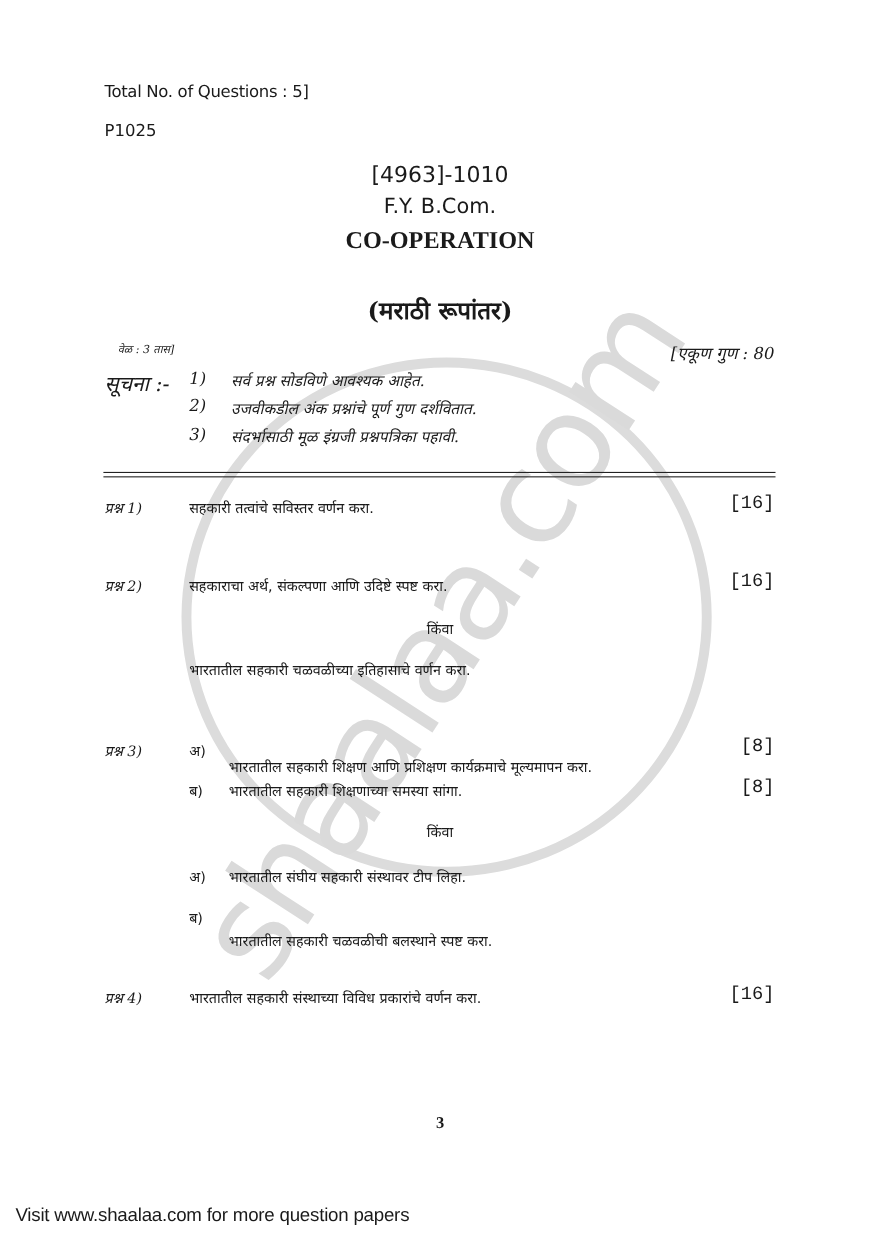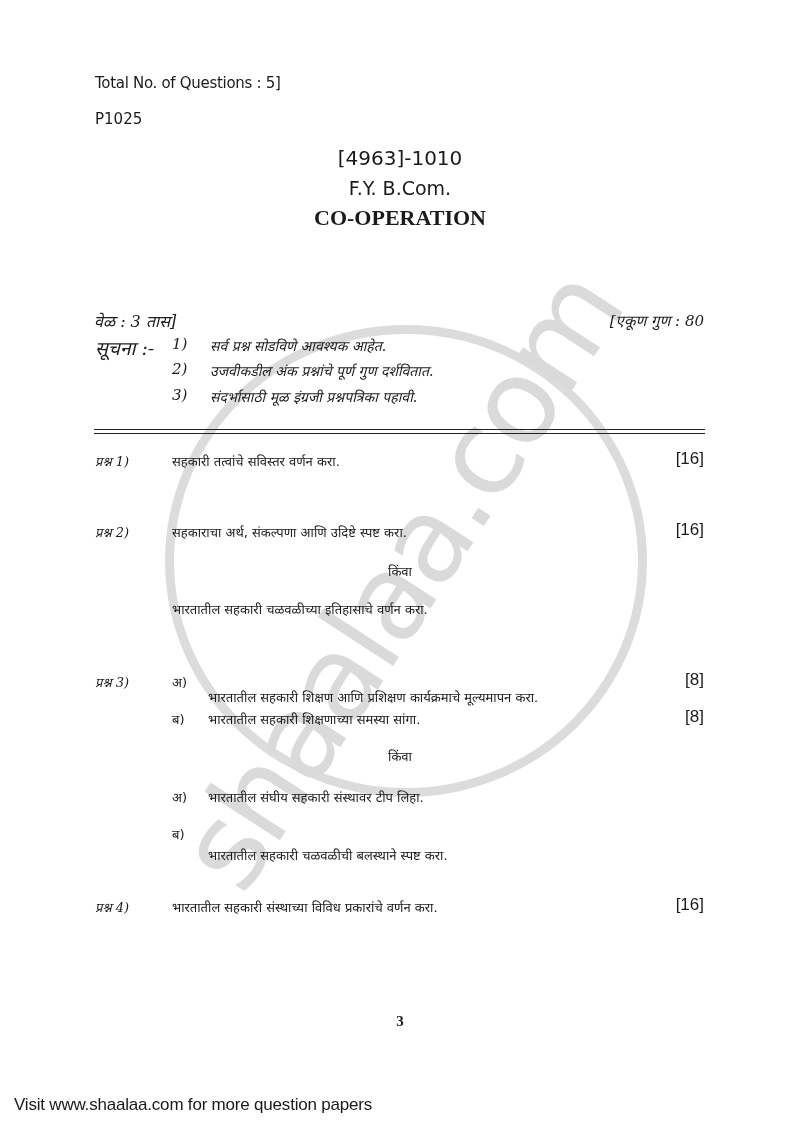--- a/index.html
+++ b/index.html
@@ -13,35 +13,35 @@
     .paper-code { left: 95px; top: 110px; font-size: 15px; font-family: "DejaVu Sans", sans-serif; }
 
     .center { left: 0; width: 800px; text-align: center; }
     .seat-code { top: 146px; font-size: 20px; font-family: "DejaVu Sans", sans-serif; }
     .course { top: 177px; font-size: 19px; font-family: "DejaVu Sans", sans-serif; }
     .subject { top: 205px; font-size: 22px; font-weight: bold; font-family: "Liberation Serif", serif; }
     .pattern { top: 237px; font-size: 18px; font-weight: bold; font-family: "Liberation Serif", serif; }
     .translation { top: 266px; font-size: 22px; font-weight: bold; font-family: "DejaVu Serif", serif; }
 
     
-    .time { left: 94px; top: 310px; font-size: 16px; font-style: italic; font-family: "DejaVu Serif", serif; }
+    .time { left: 107px; top: 310px; font-size: 10px; font-style: italic; font-family: "DejaVu Serif", serif; }
     .marks { right: 96px; top: 310px; font-size: 15px; font-style: italic; font-family: "DejaVu Serif", serif; }
 
     
     .instr-label { left: 95px; top: 335px; font-size: 19px; font-style: italic; font-family: "DejaVu Serif", serif; }
     .instr-num { left: 172px; font-size: 15px; font-style: italic; font-family: "DejaVu Serif", serif; }
     .instr-text { left: 210px; font-size: 14px; font-style: italic; font-family: "DejaVu Serif", serif; }
 
     
     .rule { left: 94px; width: 611px; height: 0; border-top: 1.5px solid #222; }
 
     
     .q-label { left: 95px; font-size: 13px; font-style: italic; font-family: "DejaVu Serif", serif; }
     .q-text { left: 172px; font-size: 13px; font-family: "DejaVu Sans", sans-serif; }
-    .q-marks { right: 96px; font-size: 17px; font-family: Liberation Sans, sans-serif; }
+    .q-marks { right: 96px; font-size: 17px; font-family: Liberation Mono, monospace; }
     .q-sub { left: 172px; font-size: 13px; font-family: "DejaVu Sans", sans-serif; }
     .q-sub-text { left: 208px; font-size: 13px; font-family: "DejaVu Sans", sans-serif; }
     .or-text { left: 0; width: 800px; text-align: center; font-size: 13px; font-family: "DejaVu Sans", sans-serif; }
 
     .page-num { left: 0; width: 800px; text-align: center; top: 1013px; font-size: 15px; font-weight: bold; font-family: "Liberation Serif", serif; }
     .footer { left: 14px; top: 1095px; font-size: 17px; font-family: "Liberation Sans", sans-serif; letter-spacing: -0.2px; }
 
     
     .wm-circle {
       left: 165px; top: 325px; width: 482px; height: 472px;
@@ -62,20 +62,21 @@
 <div class="abs wm-text">shaalaa.com</div>
 
 <div class="content">
 
   <div class="abs total-q">Total No. of Questions : 5]</div>
   <div class="abs paper-code">P1025</div>
 
   <div class="abs center seat-code">[4963]-1010</div>
   <div class="abs center course">F.Y. B.Com.</div>
   <div class="abs center subject">CO-OPERATION</div>
+  <div class="abs center translation">(मराठी रूपांतर)</div>
 
   <div class="abs time">वेळ : 3 तास]</div>
   <div class="abs marks">[एकूण गुण : 80</div>
 
   <div>
     <div class="abs instr-label">सूचना :-</div>
     <div class="abs instr-num" style="top:335px;">1)</div>
     <div class="abs instr-text" style="top:336px;">सर्व प्रश्न सोडविणे आवश्यक आहेत.</div>
     <div class="abs instr-num" style="top:360px;">2)</div>
     <div class="abs instr-text" style="top:361px;">उजवीकडील अंक प्रश्नांचे पूर्ण गुण दर्शवितात.</div>

